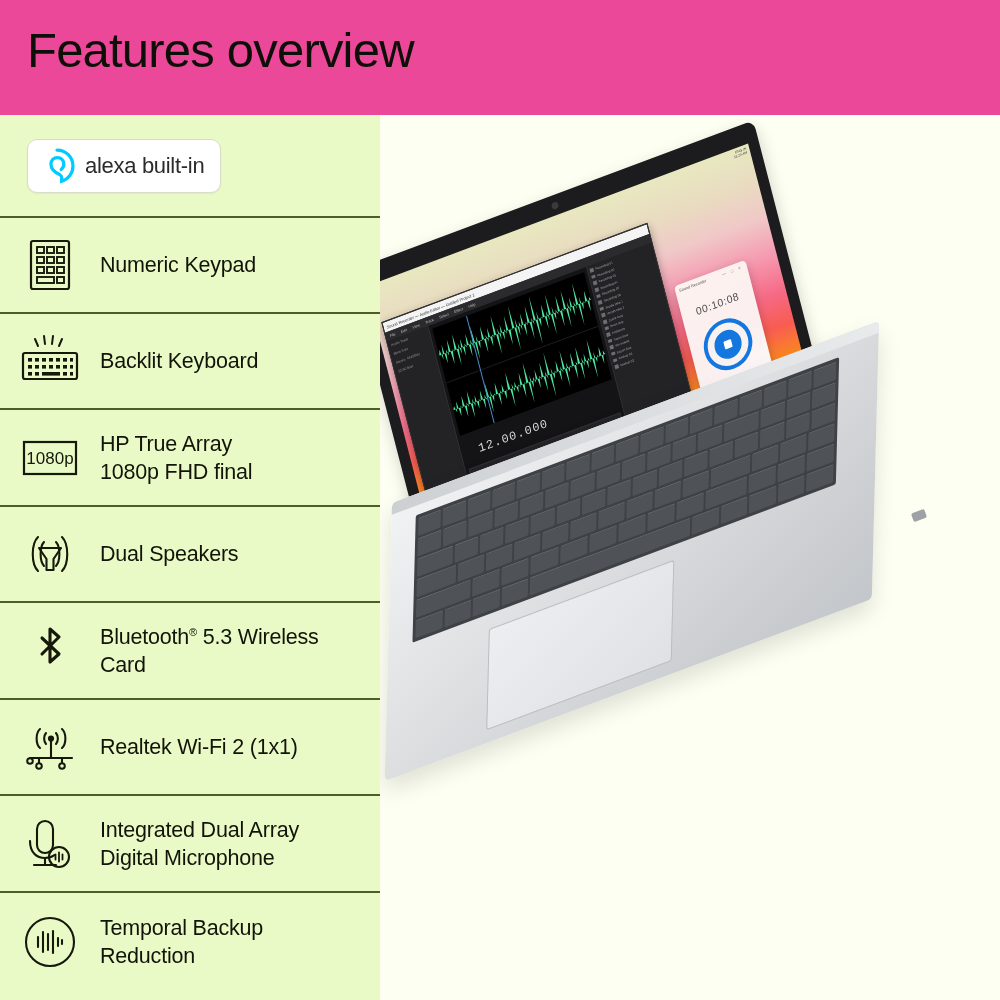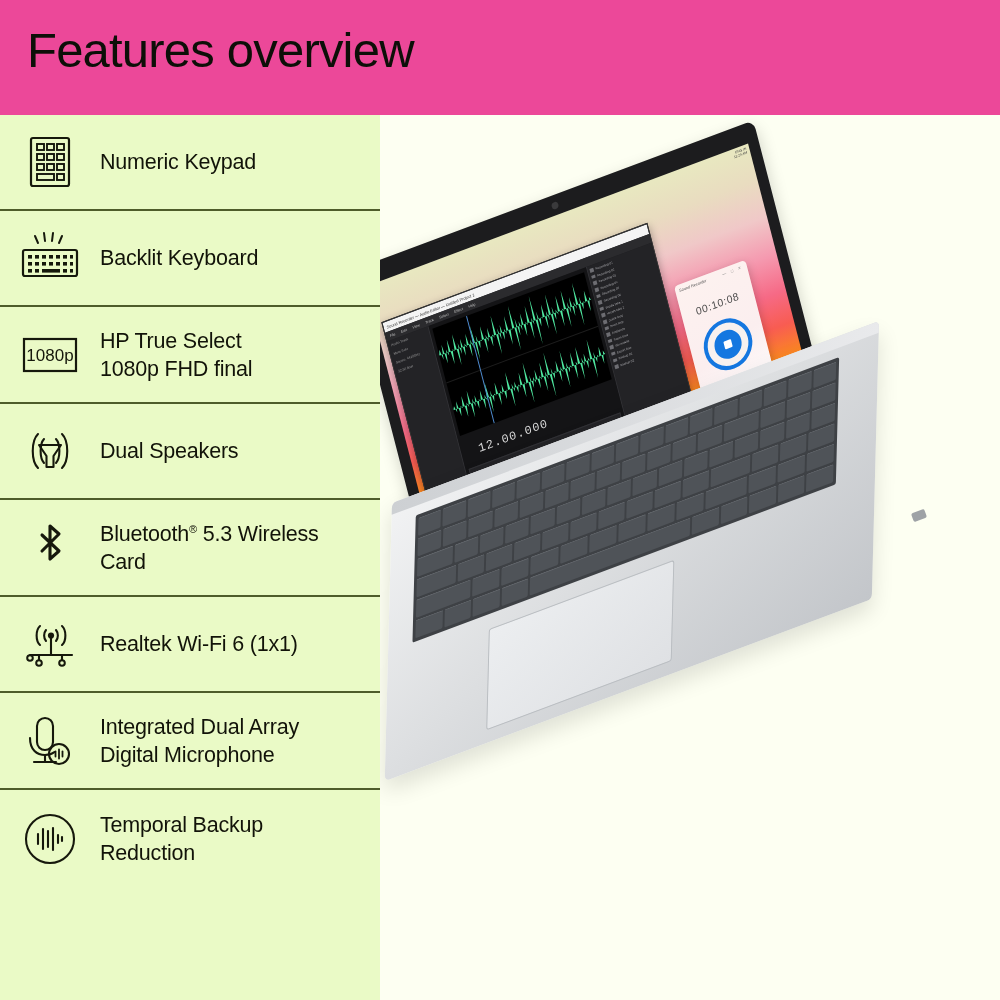--- a/index.html
+++ b/index.html
@@ -473,20 +473,31 @@
 <body>
 
 <div id="page">
 
   <div id="header">
     <div id="page-title">Features overview</div>
   </div>
 
   <div id="features-panel">
 
+    <div class="feature-row row-alexa">
+      <div class="alexa-badge">
+        <span>
+          <svg class="ic" width="38" height="38" viewBox="0 0 40 40">
+            <path d="M20 3.2c9.3 0 16.8 7.5 16.8 16.8 0 7.6-5 14-11.9 16.1v-4.2c0-1.2-.6-2-1.8-2.6
+                     C17.1 26.7 13.6 22.5 13.6 18c0-3.8 3-6.9 6.8-6.9s6.8 3.1 6.8 6.9c0 2.3-1.1 4.3-2.8 5.6" fill="none" stroke="#00caff" stroke-width="3.4" stroke-linecap="round"></path>
+          </svg>
+        </span>
+        <span class="alexa-text">alexa built-in</span>
+      </div>
+    </div>
 
     <div class="feature-row row-std">
       <div class="icon-cell">
         <svg class="ic" width="46" height="54" viewBox="0 0 46 54">
           <rect x="4" y="3" width="38" height="48" rx="2" fill="none" stroke="#16180c" stroke-width="2.2"></rect>
           <rect x="10" y="9" width="7" height="6" fill="none" stroke="#16180c" stroke-width="1.9"></rect>
           <rect x="20" y="9" width="7" height="6" fill="none" stroke="#16180c" stroke-width="1.9"></rect>
           <rect x="30" y="9" width="7" height="6" fill="none" stroke="#16180c" stroke-width="1.9"></rect>
           <rect x="10" y="19" width="7" height="6" fill="none" stroke="#16180c" stroke-width="1.9"></rect>
           <rect x="20" y="19" width="7" height="6" fill="none" stroke="#16180c" stroke-width="1.9"></rect>
@@ -538,21 +549,21 @@
     </div>
 
     <div class="feature-row row-tall">
       <div class="icon-cell">
         <svg class="ic" width="62" height="48" viewBox="0 0 62 48">
           <rect x="5" y="8" width="52" height="32" fill="none" stroke="#16180c" stroke-width="2.2"></rect>
           <text x="31" y="30" text-anchor="middle" font-family="Liberation Sans, sans-serif" font-size="17" fill="#16180c">1080p</text>
         </svg>
       </div>
       <div class="label-cell">
-        <div>HP True Select</div>
+        <div>HP True Array</div>
         <div>1080p FHD final</div>
       </div>
     </div>
 
     <div class="feature-row row-std">
       <div class="icon-cell">
         <svg class="ic" width="62" height="52" viewBox="0 0 62 52">
           <g fill="none" stroke="#16180c" stroke-width="2.1" stroke-linecap="round">
             <path d="M19 9 C12 16 12 36 19 43"></path>
             <path d="M25 14 C20.5 19 20.5 33 25 38"></path>
@@ -588,21 +599,21 @@
             <line x1="13" y1="38" x2="55" y2="38"></line>
             <line x1="22" y1="38" x2="22" y2="43"></line>
             <line x1="45" y1="38" x2="45" y2="43"></line>
           </g>
           <circle cx="34" cy="18.5" r="3.1" fill="#16180c"></circle>
           <circle cx="13" cy="41" r="2.8" fill="none" stroke="#16180c" stroke-width="2"></circle>
           <circle cx="22" cy="46" r="2.8" fill="none" stroke="#16180c" stroke-width="2"></circle>
           <circle cx="45" cy="46" r="2.8" fill="none" stroke="#16180c" stroke-width="2"></circle>
         </svg>
       </div>
-      <div class="label-cell">Realtek Wi-Fi 6 (1x1)</div>
+      <div class="label-cell">Realtek Wi-Fi 2 (1x1)</div>
     </div>
 
     <div class="feature-row row-tall">
       <div class="icon-cell">
         <svg class="ic" width="60" height="58" viewBox="0 0 60 58">
           <rect x="17" y="6" width="16" height="32" rx="8" fill="none" stroke="#16180c" stroke-width="2.1"></rect>
           <path d="M10 26 C10 38 17 43 25 43 C29 43 32 42 34.5 40" fill="none" stroke="#16180c" stroke-width="2.1" stroke-linecap="round"></path>
           <line x1="25" y1="43" x2="25" y2="50" stroke="#16180c" stroke-width="2.1"></line>
           <line x1="14" y1="50" x2="36" y2="50" stroke="#16180c" stroke-width="2.1" stroke-linecap="round"></line>
           <circle cx="39" cy="42" r="10" fill="none" stroke="#16180c" stroke-width="2.1"></circle>

